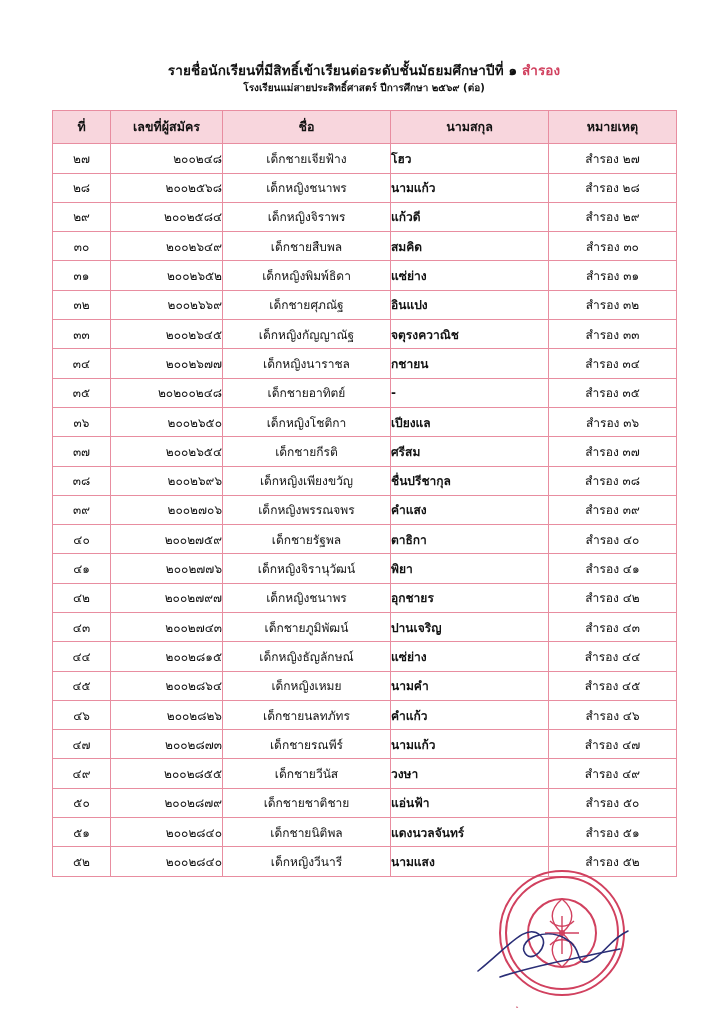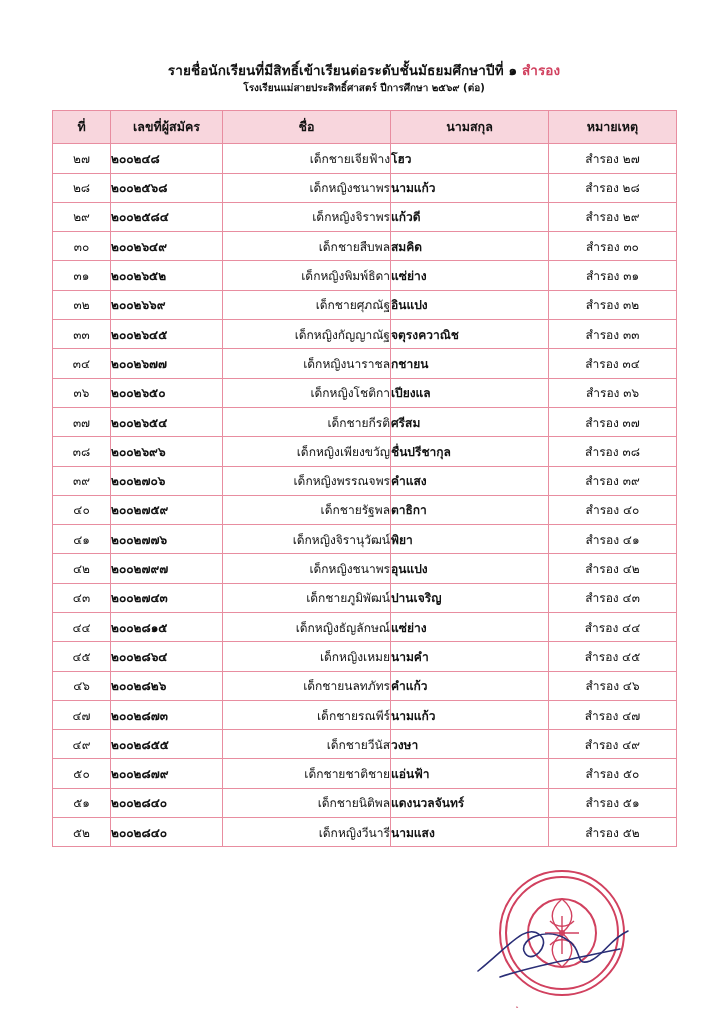--- a/index.html
+++ b/index.html
@@ -65,22 +65,22 @@
     height: 32px;
     color: #111111;
   }
   col.c-no      { width: 58px; }
   col.c-code    { width: 112px; }
   col.c-first   { width: 168px; }
   col.c-last    { width: 158px; }
   col.c-note    { width: 128px; }
 
   td.no      { text-align: center; }
-  td.code    { text-align: left; font-weight: bold; }
-  td.first   { text-align: right; padding-left: 10px; }
+  td.code    { text-align: right; }
+  td.first   { text-align: center; padding-left: 10px; }
   td.last    { text-align: left; padding-left: 10px; font-weight: bold; }
   td.note    { text-align: center; }
 
   
   .seal {
     position: absolute;
     left: 487px;
     top: 858px;
     width: 150px;
     height: 150px;
@@ -180,20 +180,27 @@
           <td class="note">สำรอง ๓๓</td>
         </tr>
         <tr>
           <td class="no">๓๔</td>
           <td class="code">๒๐๐๒๖๗๗</td>
           <td class="first">เด็กหญิงนาราชล</td>
           <td class="last">กชายน</td>
           <td class="note">สำรอง ๓๔</td>
         </tr>
         <tr>
+          <td class="no">๓๕</td>
+          <td class="code">๒๐๒๐๐๒๔๘</td>
+          <td class="first">เด็กชายอาทิตย์</td>
+          <td class="last">-</td>
+          <td class="note">สำรอง ๓๕</td>
+        </tr>
+        <tr>
           <td class="no">๓๖</td>
           <td class="code">๒๐๐๒๖๕๐</td>
           <td class="first">เด็กหญิงโชติกา</td>
           <td class="last">เปียงแล</td>
           <td class="note">สำรอง ๓๖</td>
         </tr>
         <tr>
           <td class="no">๓๗</td>
           <td class="code">๒๐๐๒๖๕๔</td>
           <td class="first">เด็กชายกีรติ</td>
@@ -225,21 +232,21 @@
           <td class="no">๔๑</td>
           <td class="code">๒๐๐๒๗๗๖</td>
           <td class="first">เด็กหญิงจิรานุวัฒน์</td>
           <td class="last">พิยา</td>
           <td class="note">สำรอง ๔๑</td>
         </tr>
         <tr>
           <td class="no">๔๒</td>
           <td class="code">๒๐๐๒๗๙๗</td>
           <td class="first">เด็กหญิงชนาพร</td>
-          <td class="last">อุนแปง</td>
+          <td class="last">อุกชายร</td>
           <td class="note">สำรอง ๔๒</td>
         </tr>
         <tr>
           <td class="no">๔๓</td>
           <td class="code">๒๐๐๒๗๔๓</td>
           <td class="first">เด็กชายภูมิพัฒน์</td>
           <td class="last">ปานเจริญ</td>
           <td class="note">สำรอง ๔๓</td>
         </tr>
         <tr>

